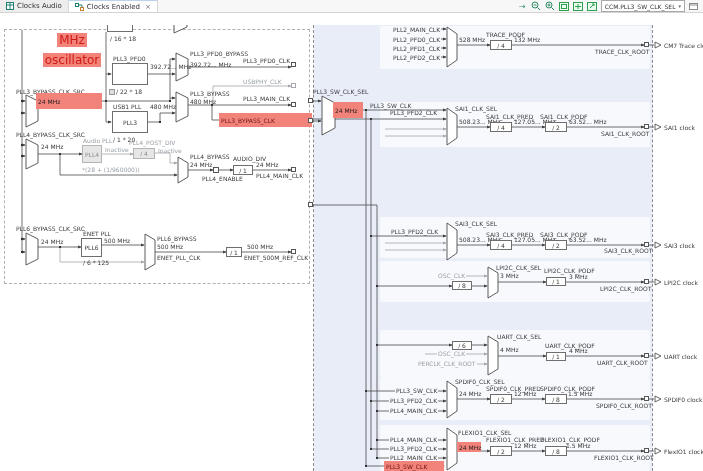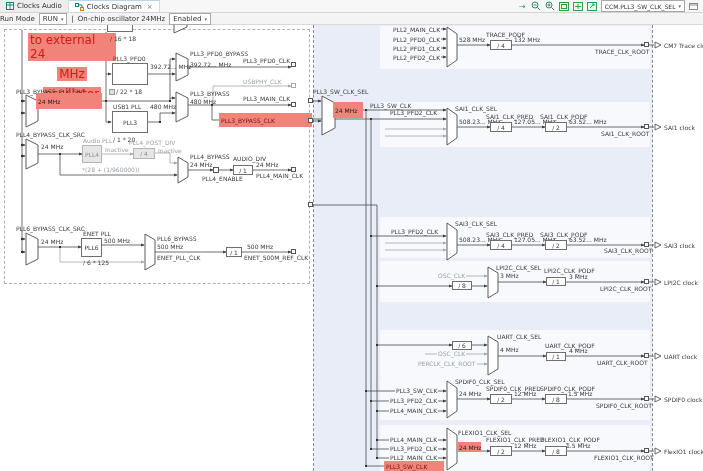--- a/index.html
+++ b/index.html
@@ -49,21 +49,21 @@
           <line x1="4" y1="0.5" x2="4" y2="7.5" stroke="#1d7f71"></line>
         </svg>
       <span>Clocks Audio</span>
     </div>
     <div class="tab active">
       <svg width="9" height="8">
           <rect x="0.5" y="0.5" width="3" height="3" fill="#fff" stroke="#1d7f71"></rect>
           <rect x="5.5" y="4.5" width="3" height="3" fill="#fff" stroke="#d07b28"></rect>
           <path d="M3.5,2 H7 V4.5" fill="none" stroke="#1d7f71"></path>
         </svg>
-      <span>Clocks Diagram</span>
+      <span>Clocks Enabled</span>
       <span class="x">×</span>
     </div>
     <div id="tb-right">
       <span class="tbicon" style="color:#2e8c64;font-size:8px;">→</span>
       <span class="tbicon">
           <svg width="10" height="10">
             <circle cx="4" cy="4" r="3" fill="none" stroke="#2e8c64"></circle>
             <line x1="6.5" y1="6.5" x2="9" y2="9" stroke="#2e8c64"></line>
             <line x1="2.5" y1="4" x2="5.5" y2="4" stroke="#2e8c64"></line>
           </svg>
@@ -101,33 +101,20 @@
       </div>
       <span class="tbicon">
           <svg width="9" height="8">
             <rect x="0.5" y="1.5" width="8" height="6" fill="#fff" stroke="#8a8a8a"></rect>
             <line x1="0.5" y1="3" x2="8.5" y2="3" stroke="#8a8a8a"></line>
           </svg>
         </span>
     </div>
   </div>
 
-  <div id="settingsbar">
-    <span>Run Mode</span>
-    <div class="combo">
-      <span>RUN</span>
-      <span class="arr">▾</span>
-    </div>
-    <span>|</span>
-    <span>On-chip oscillator 24MHz</span>
-    <div class="combo">
-      <span>Enabled</span>
-      <span class="arr">▾</span>
-    </div>
-  </div>
 
   <div id="diagram">
     <div id="bluepanel"></div>
 
     <div class="card" style="left:380px;top:1px;width:270px;height:43px"></div>
     <div class="card" style="left:380px;top:77px;width:270px;height:45px"></div>
     <div class="card" style="left:380px;top:192px;width:270px;height:41px"></div>
     <div class="card" style="left:380px;top:236px;width:270px;height:41px"></div>
     <div class="card" style="left:380px;top:305px;width:270px;height:47px"></div>
     <div class="card" style="left:380px;top:352px;width:270px;height:43px"></div>
@@ -314,21 +301,20 @@
         <rect x="365" y="440" width="2" height="2"></rect>
           <rect x="376" y="260" width="2" height="2"></rect>
         <rect x="376" y="319" width="2" height="2"></rect>
           <rect x="376" y="385" width="2" height="2"></rect>
         <rect x="376" y="414" width="2" height="2"></rect>
           <rect x="376" y="432" width="2" height="2"></rect>
       </g>
     </svg>
 
     <div id="annotation">
-      <span>to external 24</span>
       <span>MHz</span>
       <span>oscillator</span>
     </div>
 
     <div class="l" style="left:16px;top:63px">PLL3_BYPASS_CLK_SRC</div>
     <div class="hlbox" style="left:36px;top:68px;width:66px;height:16px">
         <span>24 MHz</span>
       </div>
 
     <div class="b" style="left:107px;top:-4px;width:26px;height:11px"></div>

